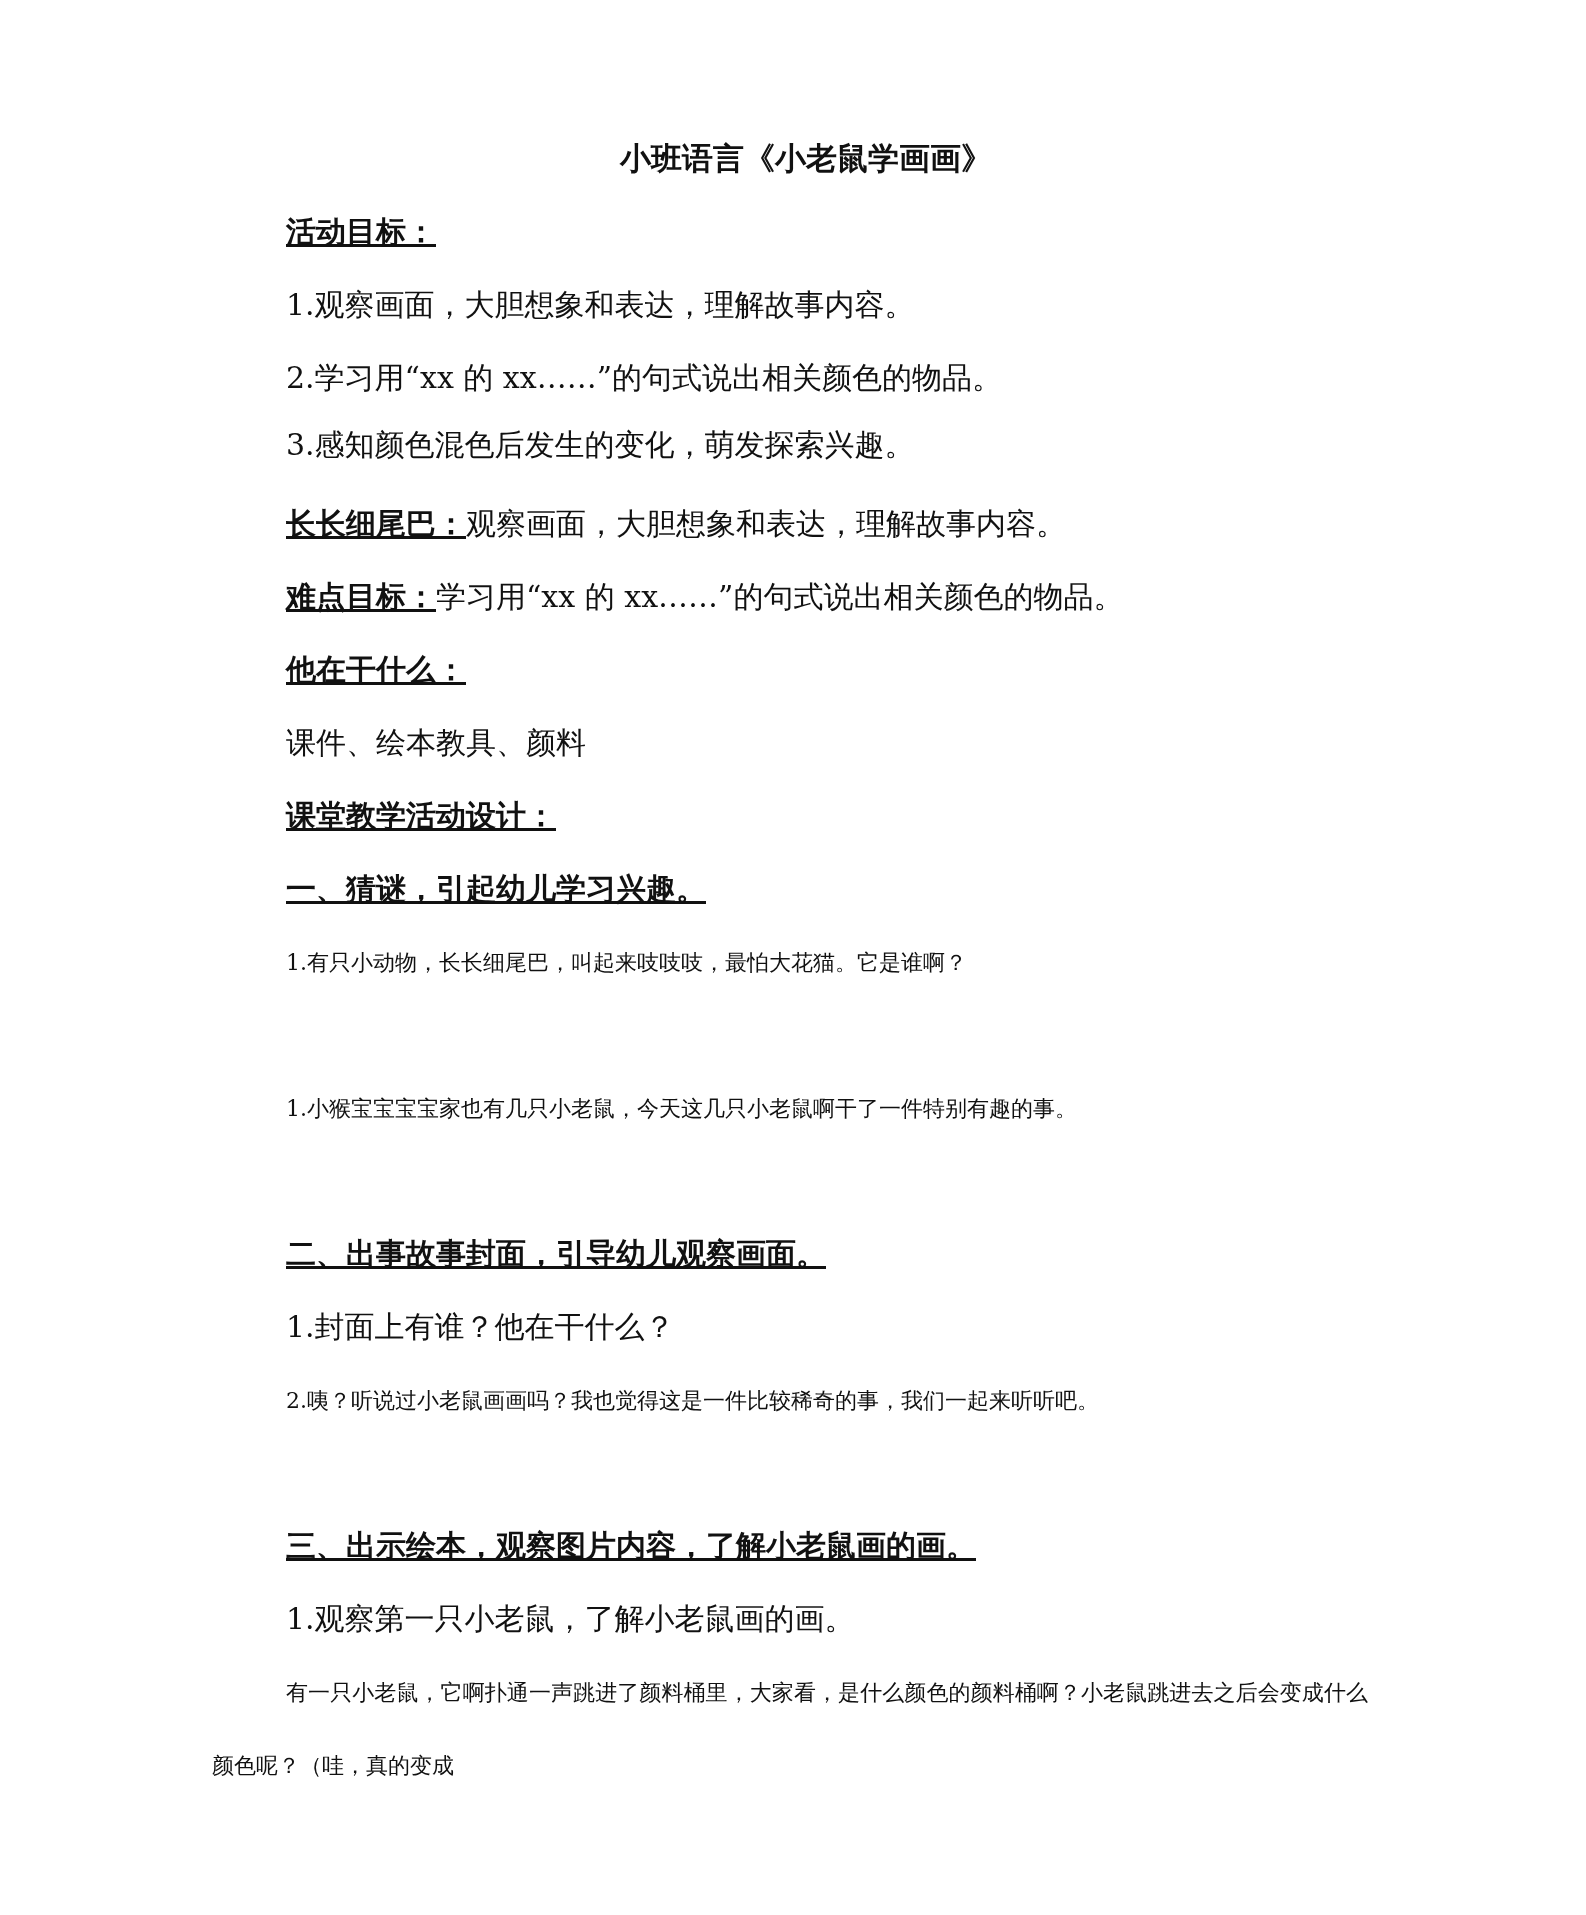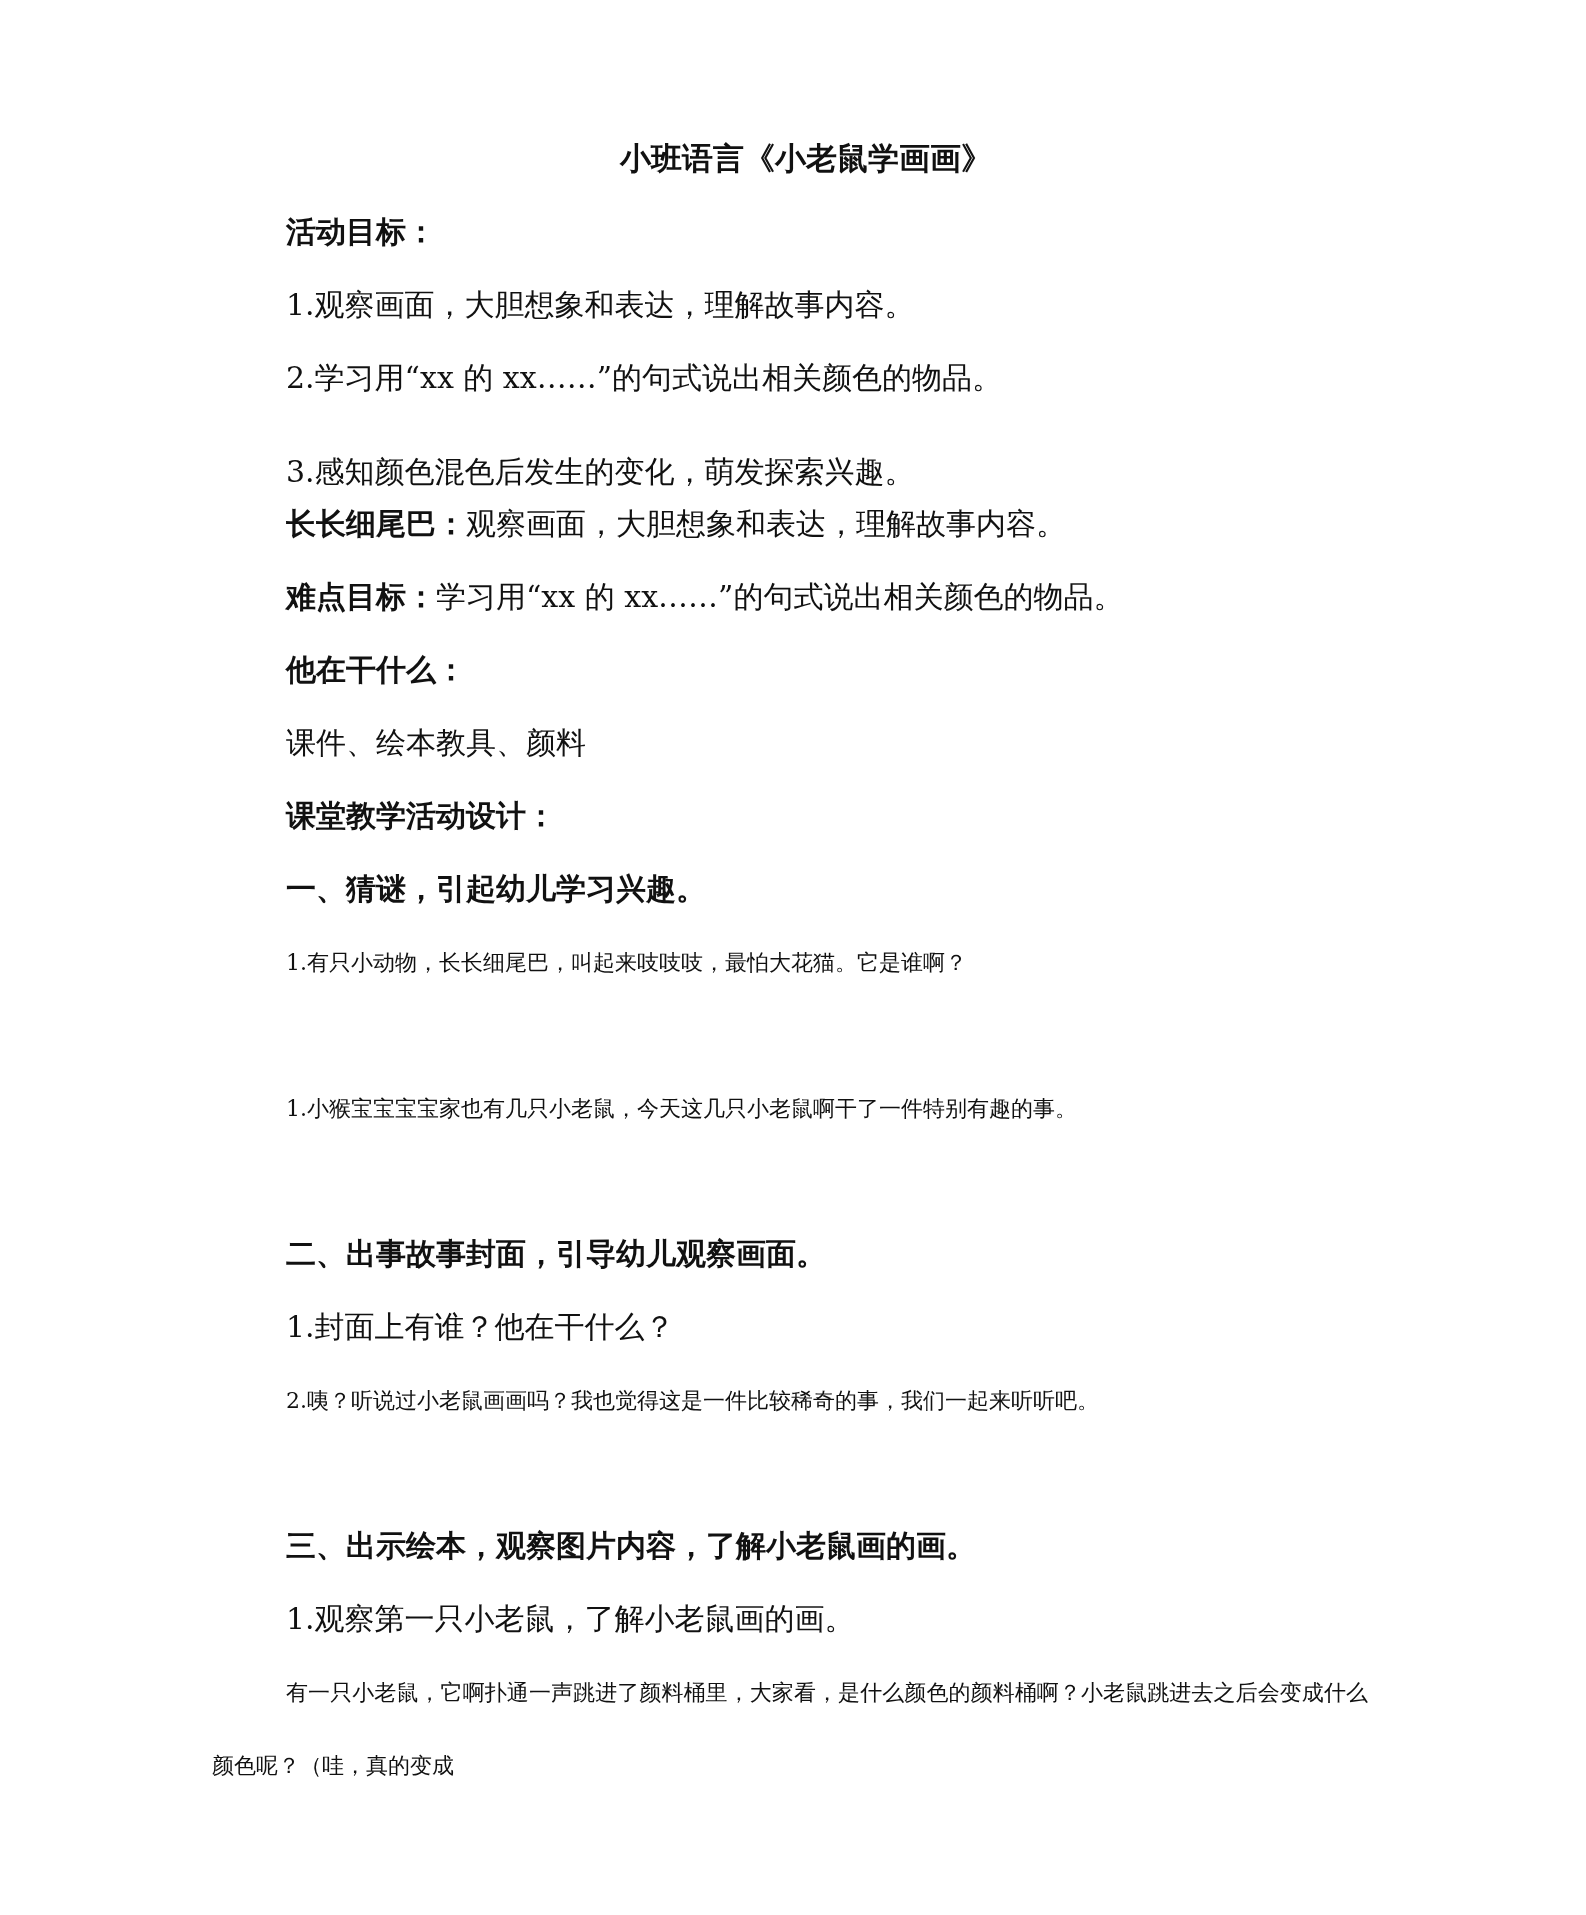--- a/index.html
+++ b/index.html
@@ -4,34 +4,34 @@
 <style>
   html, body { margin:0; padding:0; background:#ffffff; }
   body { width:1586px; height:1915px; position:relative; overflow:hidden;
          font-family: "DejaVu Serif", "Liberation Serif", serif; color:#111; }
   .page { position:absolute; left:212px; top:0; width:1156px; }
   .title { position:absolute; top:136px; left:16px; width:1156px; text-align:center;
            font-size:31px; line-height:44px; font-weight:bold; }
   .line { position:absolute; left:0; width:1156px; font-size:30px; line-height:44px;
           white-space:nowrap; }
   .indent { text-indent:74px; }
-  .bold { font-weight:bold; }
+  .bold { font-weight:bold;text-decoration:underline; }
   .para { position:absolute; left:0; width:1156px; font-size:22px; line-height:73px;
           text-indent:74px; text-align:justify; }
 </style>
 </head>
 <body>
 
 <div class="page">
   <div class="title">小班语言《小老鼠学画画》</div>
 
   <div class="line indent bold" style="top:210px">活动目标：</div>
   <div class="line indent" style="top:283px">1.观察画面，大胆想象和表达，理解故事内容。</div>
   <div class="line indent" style="top:356px">2.学习用“xx 的 xx……”的句式说出相关颜色的物品。</div>
-  <div class="line indent" style="top:450px">3.感知颜色混色后发生的变化，萌发探索兴趣。</div>
+  <div class="line indent" style="top:423px">3.感知颜色混色后发生的变化，萌发探索兴趣。</div>
 
   <div class="line indent" style="top:502px"><span class="bold">长长细尾巴：</span><span>观察画面，大胆想象和表达，理解故事内容。</span></div>
   <div class="line indent" style="top:575px"><span class="bold">难点目标：</span><span>学习用“xx 的 xx……”的句式说出相关颜色的物品。</span></div>
 
   <div class="line indent bold" style="top:648px">他在干什么：</div>
   <div class="line indent" style="top:721px">课件、绘本教具、颜料</div>
 
   <div class="line indent bold" style="top:794px">课堂教学活动设计：</div>
   <div class="line indent bold" style="top:867px">一、猜谜，引起幼儿学习兴趣。</div>
   <div class="para" style="top:926px">1.有只小动物，长长细尾巴，叫起来吱吱吱，最怕大花猫。它是谁啊？</div>

